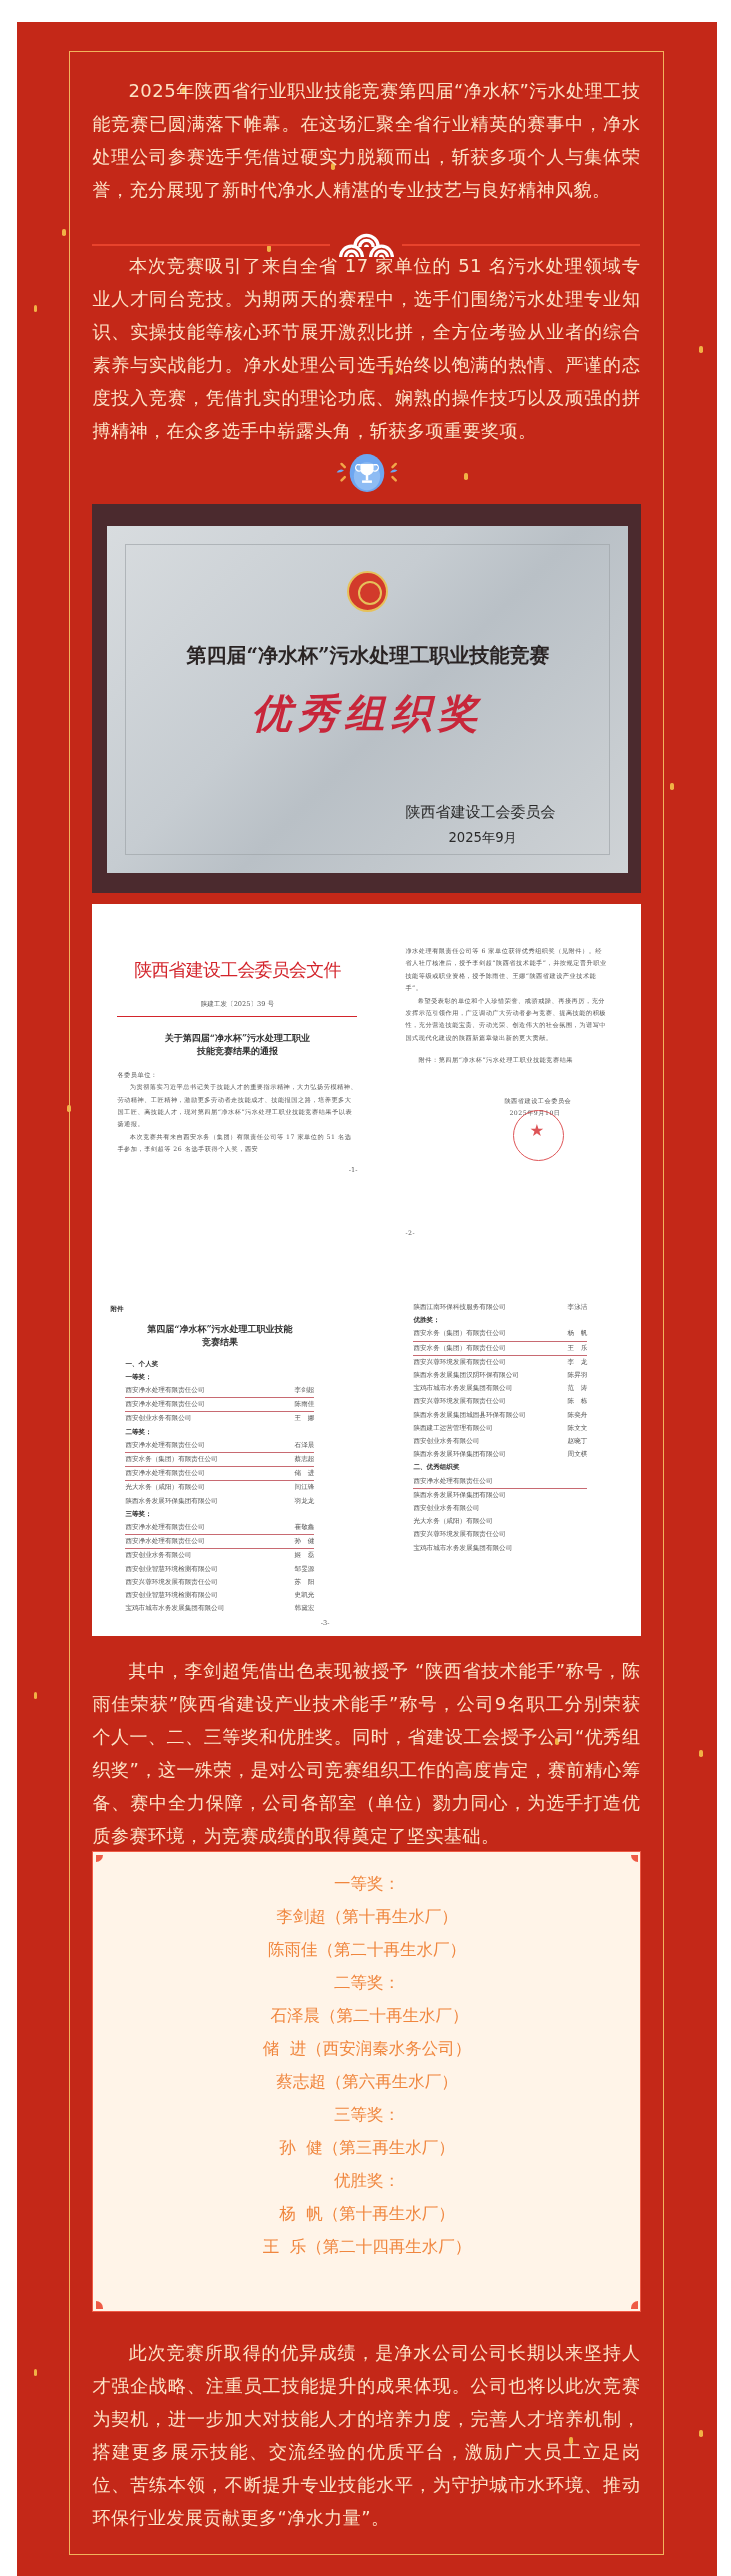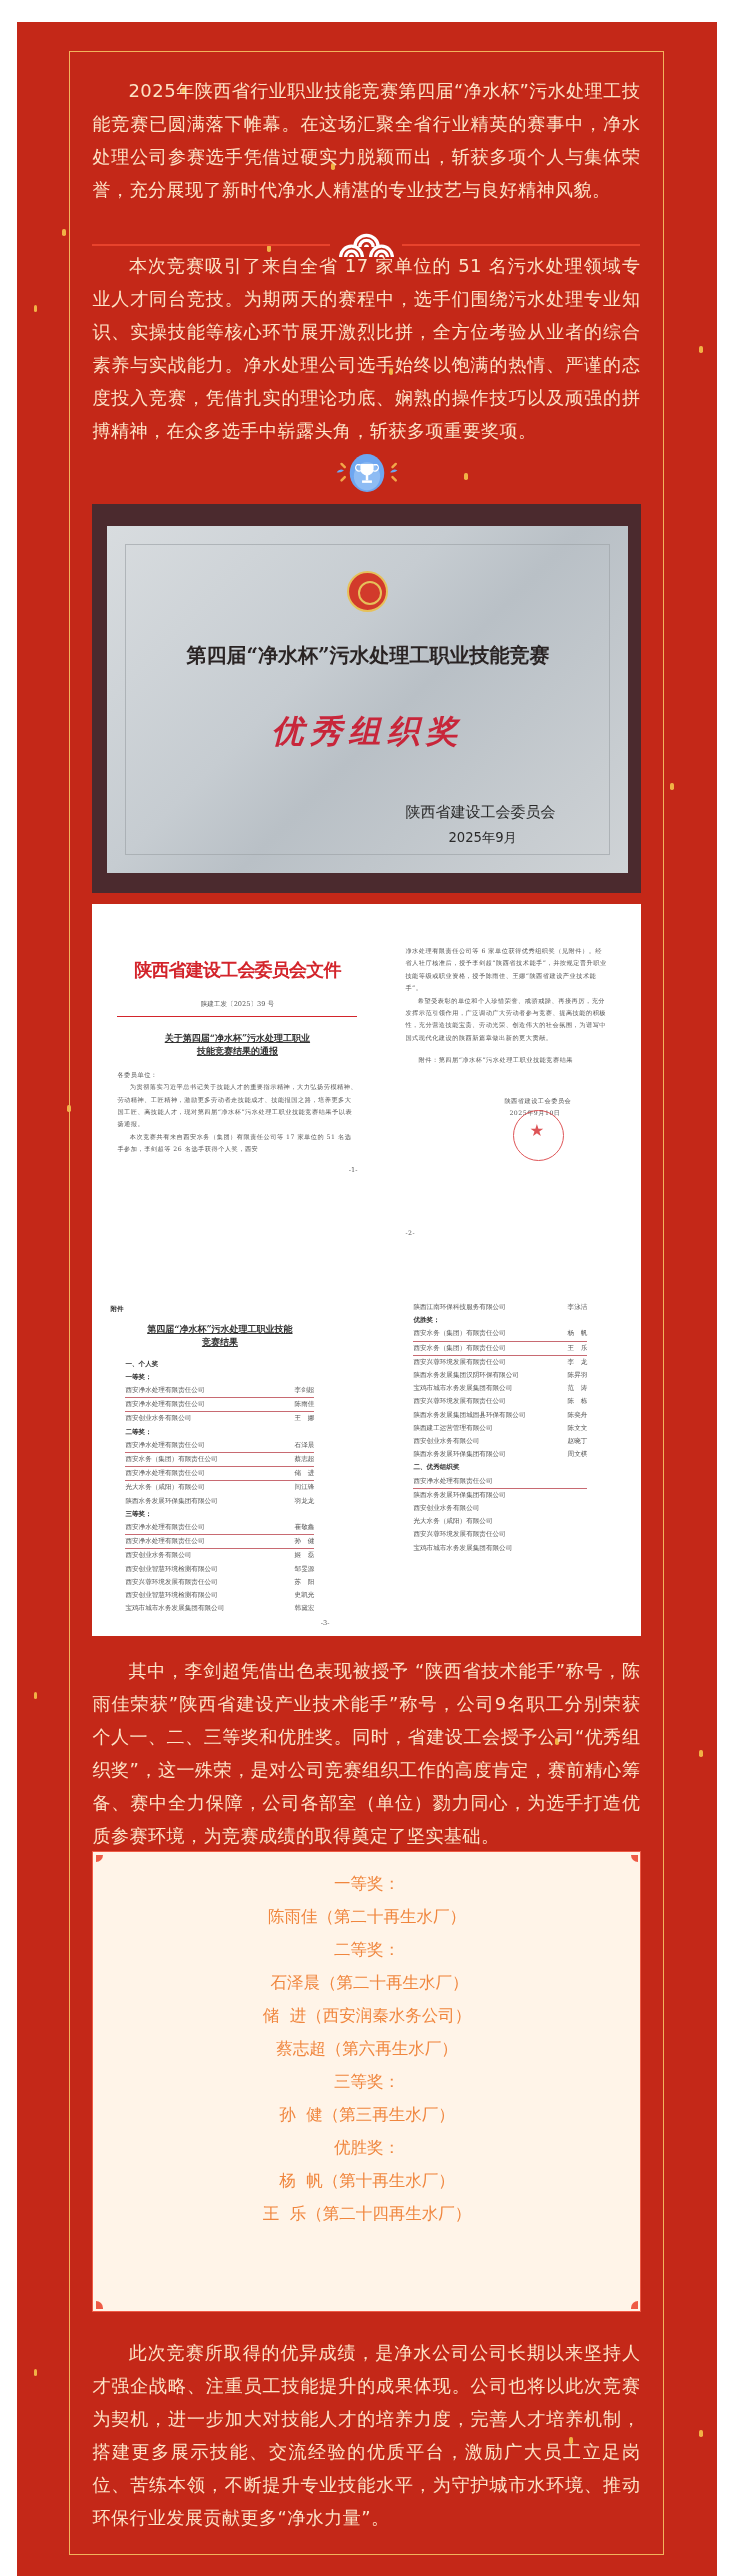--- a/index.html
+++ b/index.html
@@ -16,30 +16,30 @@
   .divider .line.l { left: 0; width: 238px; }
   .divider .line.r { right: 0; width: 238px; }
   .divider svg { position: absolute; left: 247px; top: 0; }
   .trophy { position: absolute; left: 313px; top: 432px; width: 74px; height: 38px; }
   .plaque { position: absolute; left: 75px; top: 482px; width: 549px; height: 389px; background: #4b2a2e; }
   .plaque .inner { position: absolute; left: 15px; top: 22px; width: 521px; height: 347px; background: linear-gradient(135deg,#d8dcdf 0%,#c6ccd1 40%,#b9c0c6 55%,#cfd3d6 100%); }
   .plaque .orn { position: absolute; left: 18px; top: 18px; right: 18px; bottom: 18px; border: 0.8px solid rgba(160,165,170,0.7); }
   .plaque .logo { position: absolute; left: 240px; top: 45px; width: 41px; height: 41px; border-radius: 50%; background: #d23a2b; border: 2.5px solid #e6c15a; }
   .plaque .logo:after { content: ""; position: absolute; left: 8.3px; top: 8.3px; width: 20px; height: 20px; border-radius: 50%; border: 2.5px solid #e6c15a; }
   .plaque .ttl { position: absolute; left: 0; right: 0; top: 116px; text-align: center; font-family: "DejaVu Serif", "Liberation Serif", serif; font-weight: bold; font-size: 20px; color: #2a2424; }
-  .plaque .award { position: absolute; left: 0; right: 0; top: 184px; text-align: center; font-family: "DejaVu Serif", serif; font-weight: bold; font-size: 32px; color: #c8263a; letter-spacing: 6.6px; font-style: italic; }
+  .plaque .award { position: absolute; left: 0; right: 0; top: 160px; text-align: center; font-family: "DejaVu Serif", serif; font-weight: bold; font-size: 40px; color: #c8263a; letter-spacing: 6.6px; font-style: italic; }
   .plaque .org { position: absolute; left: 298px; top: 277px; font-size: 15px; color: #2a2a2a; }
   .plaque .date { position: absolute; left: 341px; top: 303px; font-size: 13.2px; color: #2a2a2a; }
   .doc { position: absolute; left: 75px; top: 882px; width: 549px; height: 732px; background: #ffffff; }
   .page { position: absolute; width: 265px; font-family: "DejaVu Serif", "Liberation Serif", serif; color: #555; }
   .page .small { font-size: 6.2px; line-height: 12.4px; letter-spacing: 0.5px; }
-  .page .redhead { color: #d3242b; font-size: 18px; font-weight: bold; text-align: center; letter-spacing: -0.8px; }
+  .page .redhead { color: #d3242b; font-size: 18px; font-weight: normal; text-align: center; letter-spacing: -0.8px; }
   .page .docno { text-align: center; font-size: 6.6px; color: #555; }
   .page .redline { height: 1.7px; background: #d3242b; margin: 6.6px 0; }
-  .page .title { text-align: center; font-size: 9px; font-weight: bold; color: #333; line-height: 13.2px; text-decoration: underline; }
+  .page .title { text-align: center; font-size: 9px; font-weight: bold; color: #333; line-height: 13.2px; }
   .page .pnum { font-size: 6.6px; text-align: right; }
   .page .row { display: flex; justify-content: space-between; font-size: 6.6px; line-height: 13.2px; }
   .page .row.u { border-bottom: 0.8px solid #c86a72; }
   .page .sec { font-size: 6.6px; font-weight: bold; line-height: 13.2px; color: #333; }
   .seal { position: absolute; width: 51px; height: 51px; border-radius: 50%; border: 1.7px solid #d8373a; opacity: 0.85; }
   .seal:after { content: "★"; position: absolute; left: 15px; top: 10px; color: #d8373a; font-size: 16.5px; }
   .awards { position: absolute; left: 75px; top: 1829px; width: 549px; height: 461px; background: #fff4e8; border: 1.7px solid #ee5a45; }
   .awards .corner { position: absolute; width: 7.4px; height: 7.4px; background: #ee5a45; }
   .awards .c1 { left: 2.5px; top: 2.5px; border-radius: 0 0 7.4px 0; }
   .awards .c2 { right: 2.5px; top: 2.5px; border-radius: 0 0 0 7.4px; }
@@ -299,20 +299,21 @@
     <span class="indent"></span><span>其中，李剑超凭借出色表现被授予 “陕西省技术能手”称号，陈雨佳荣获”陕西省建设产业技术能手”称号，公司9名职工分别荣获个人一、二、三等奖和优胜奖。同时，省建设工会授予公司“优秀组织奖”，这一殊荣，是对公司竞赛组织工作的高度肯定，赛前精心筹备、赛中全力保障，公司各部室（单位）勠力同心，为选手打造优质参赛环境，为竞赛成绩的取得奠定了坚实基础。</span>
   </div>
 
   <div class="awards">
     <div class="corner c1"></div>
     <div class="corner c2"></div>
     <div class="corner c3"></div>
     <div class="corner c4"></div>
     <div class="list" id="awards-list">
         <div class="item">一等奖：</div>
+        <div class="item">李剑超（第十再生水厂）</div>
         <div class="item">陈雨佳（第二十再生水厂）</div>
         <div class="item">二等奖：</div>
         <div class="item"> 石泽晨（第二十再生水厂）</div>
         <div class="item">储  进（西安润秦水务公司）</div>
         <div class="item">蔡志超（第六再生水厂）</div>
         <div class="item">三等奖：</div>
         <div class="item">孙  健（第三再生水厂）</div>
         <div class="item">优胜奖：</div>
         <div class="item">杨  帆（第十再生水厂）</div>
         <div class="item">王  乐（第二十四再生水厂）</div>

